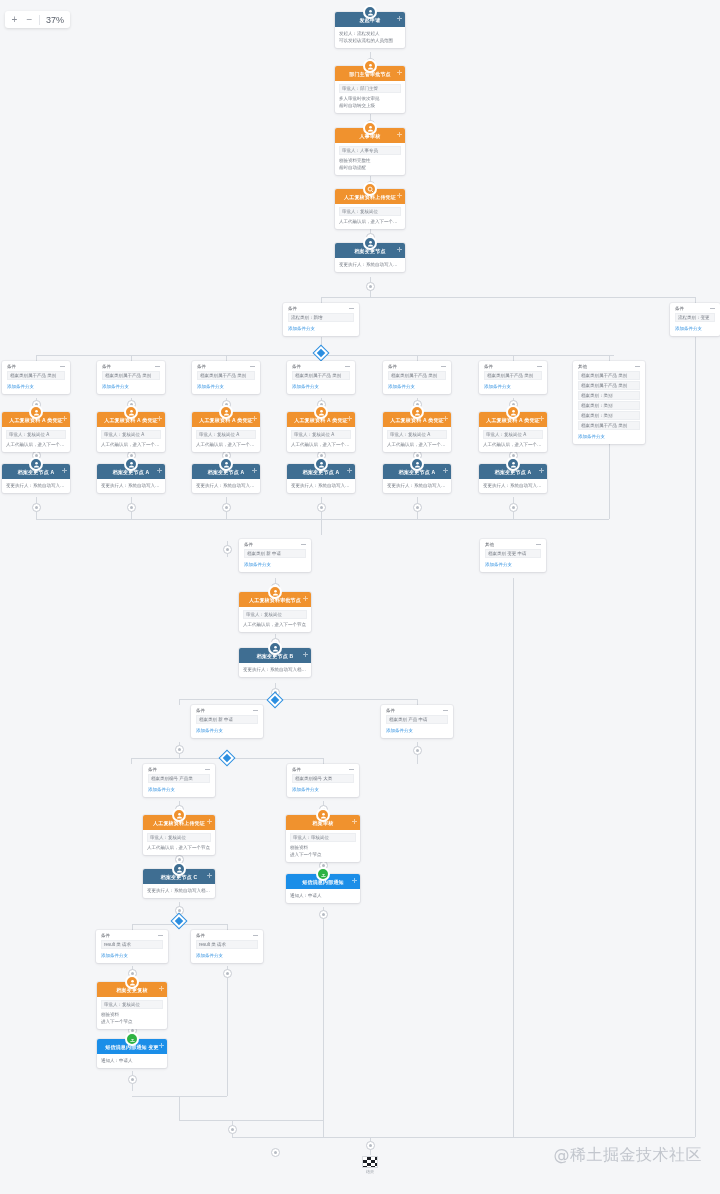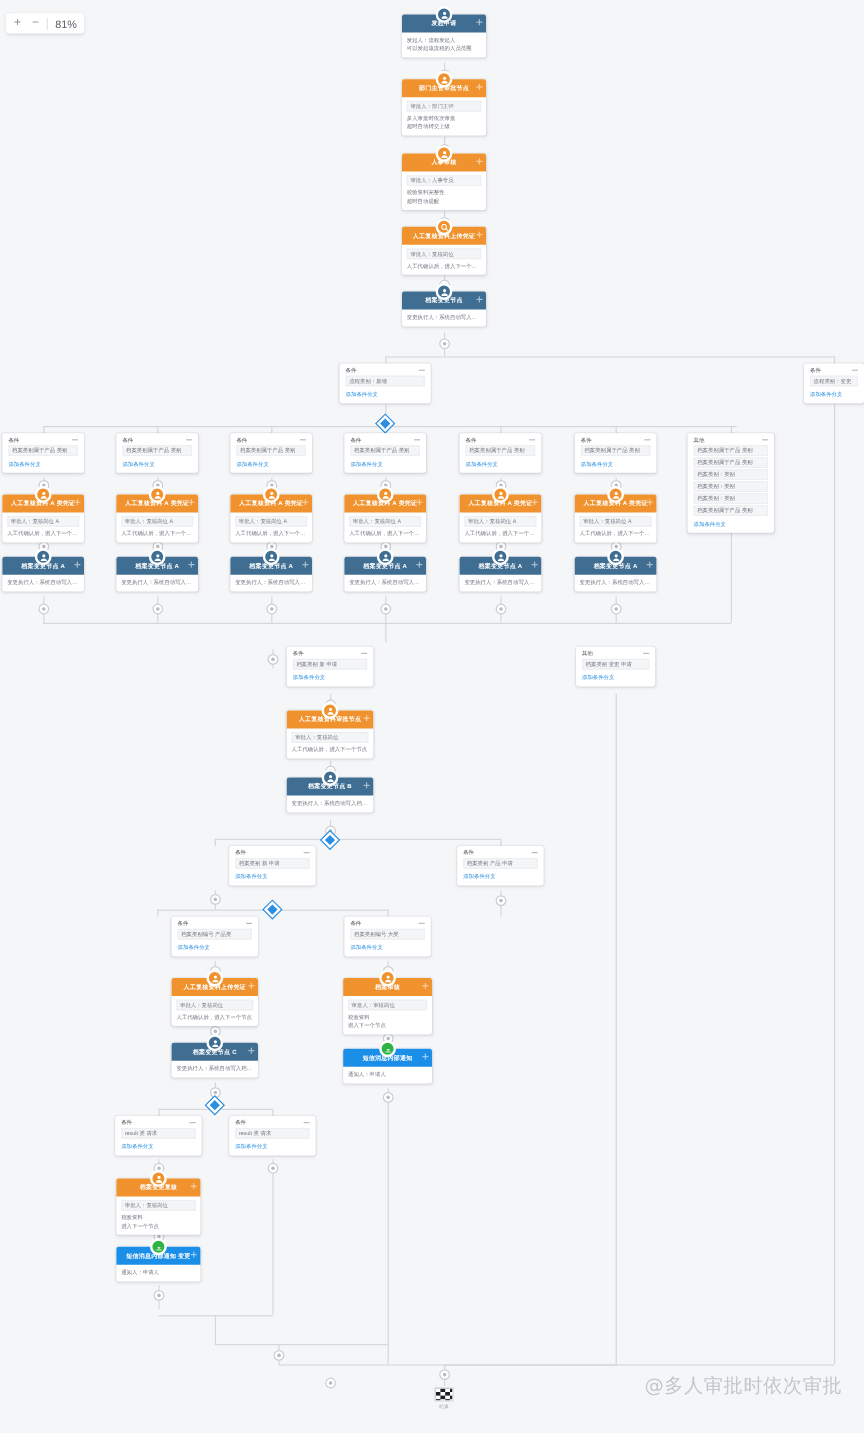--- a/index.html
+++ b/index.html
@@ -148,24 +148,24 @@
 </style>
 </head>
 <body>
 
 <div id="canvas">
 
   <div class="zoom-bar">
     <div class="zoom-btn">+</div>
     <div class="zoom-btn">−</div>
     <div class="zoom-sep"></div>
-    <div class="zoom-val">81%</div>
+    <div class="zoom-val">37%</div>
   </div>
 
-  <div class="watermark">@多人审批时依次审批</div>
+  <div class="watermark">@稀土掘金技术社区</div>
 
   <div>
 
     <div class="ln v" style="left:370px;top:52px;height:22px"></div>
     <div class="ln v" style="left:370px;top:114px;height:22px"></div>
     <div class="ln v" style="left:370px;top:176px;height:20px"></div>
     <div class="ln v" style="left:370px;top:228px;height:20px"></div>
     <div class="ln v" style="left:370px;top:277px;height:20px"></div>
 
     <div class="ln h" style="left:321px;top:297px;width:374px"></div>

